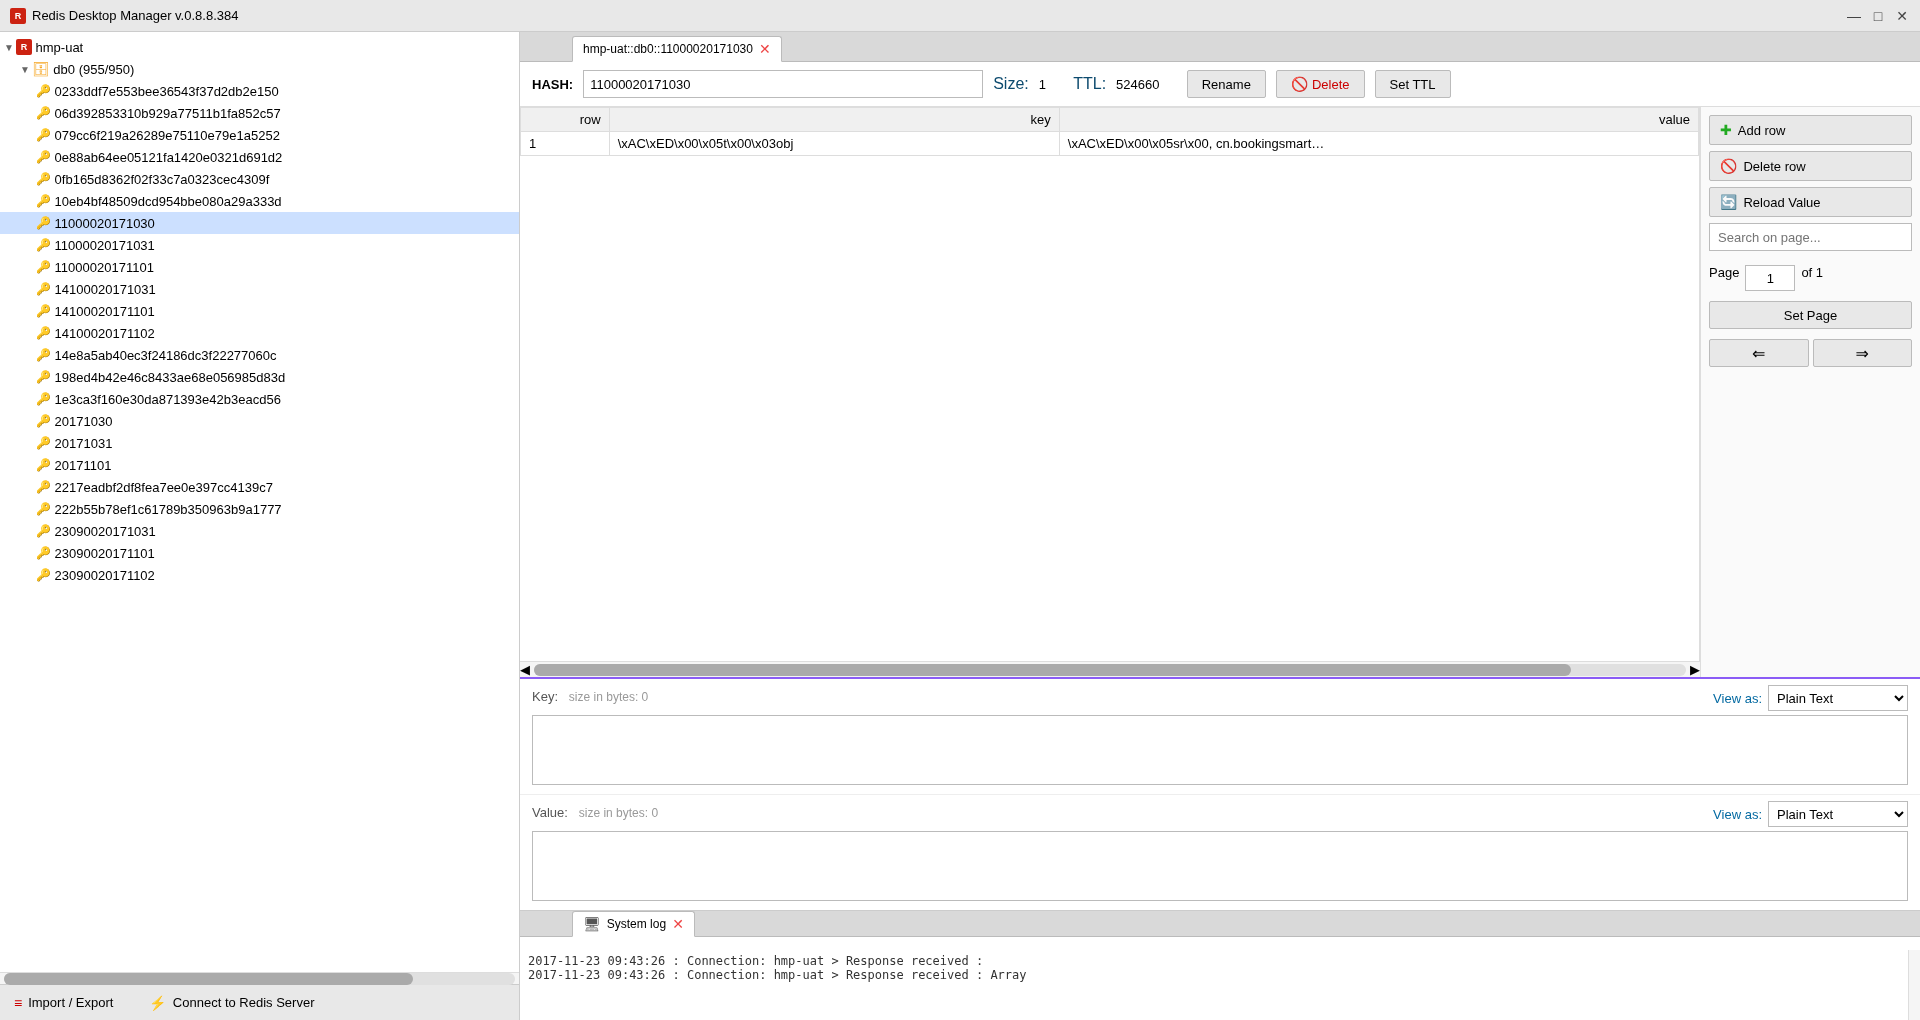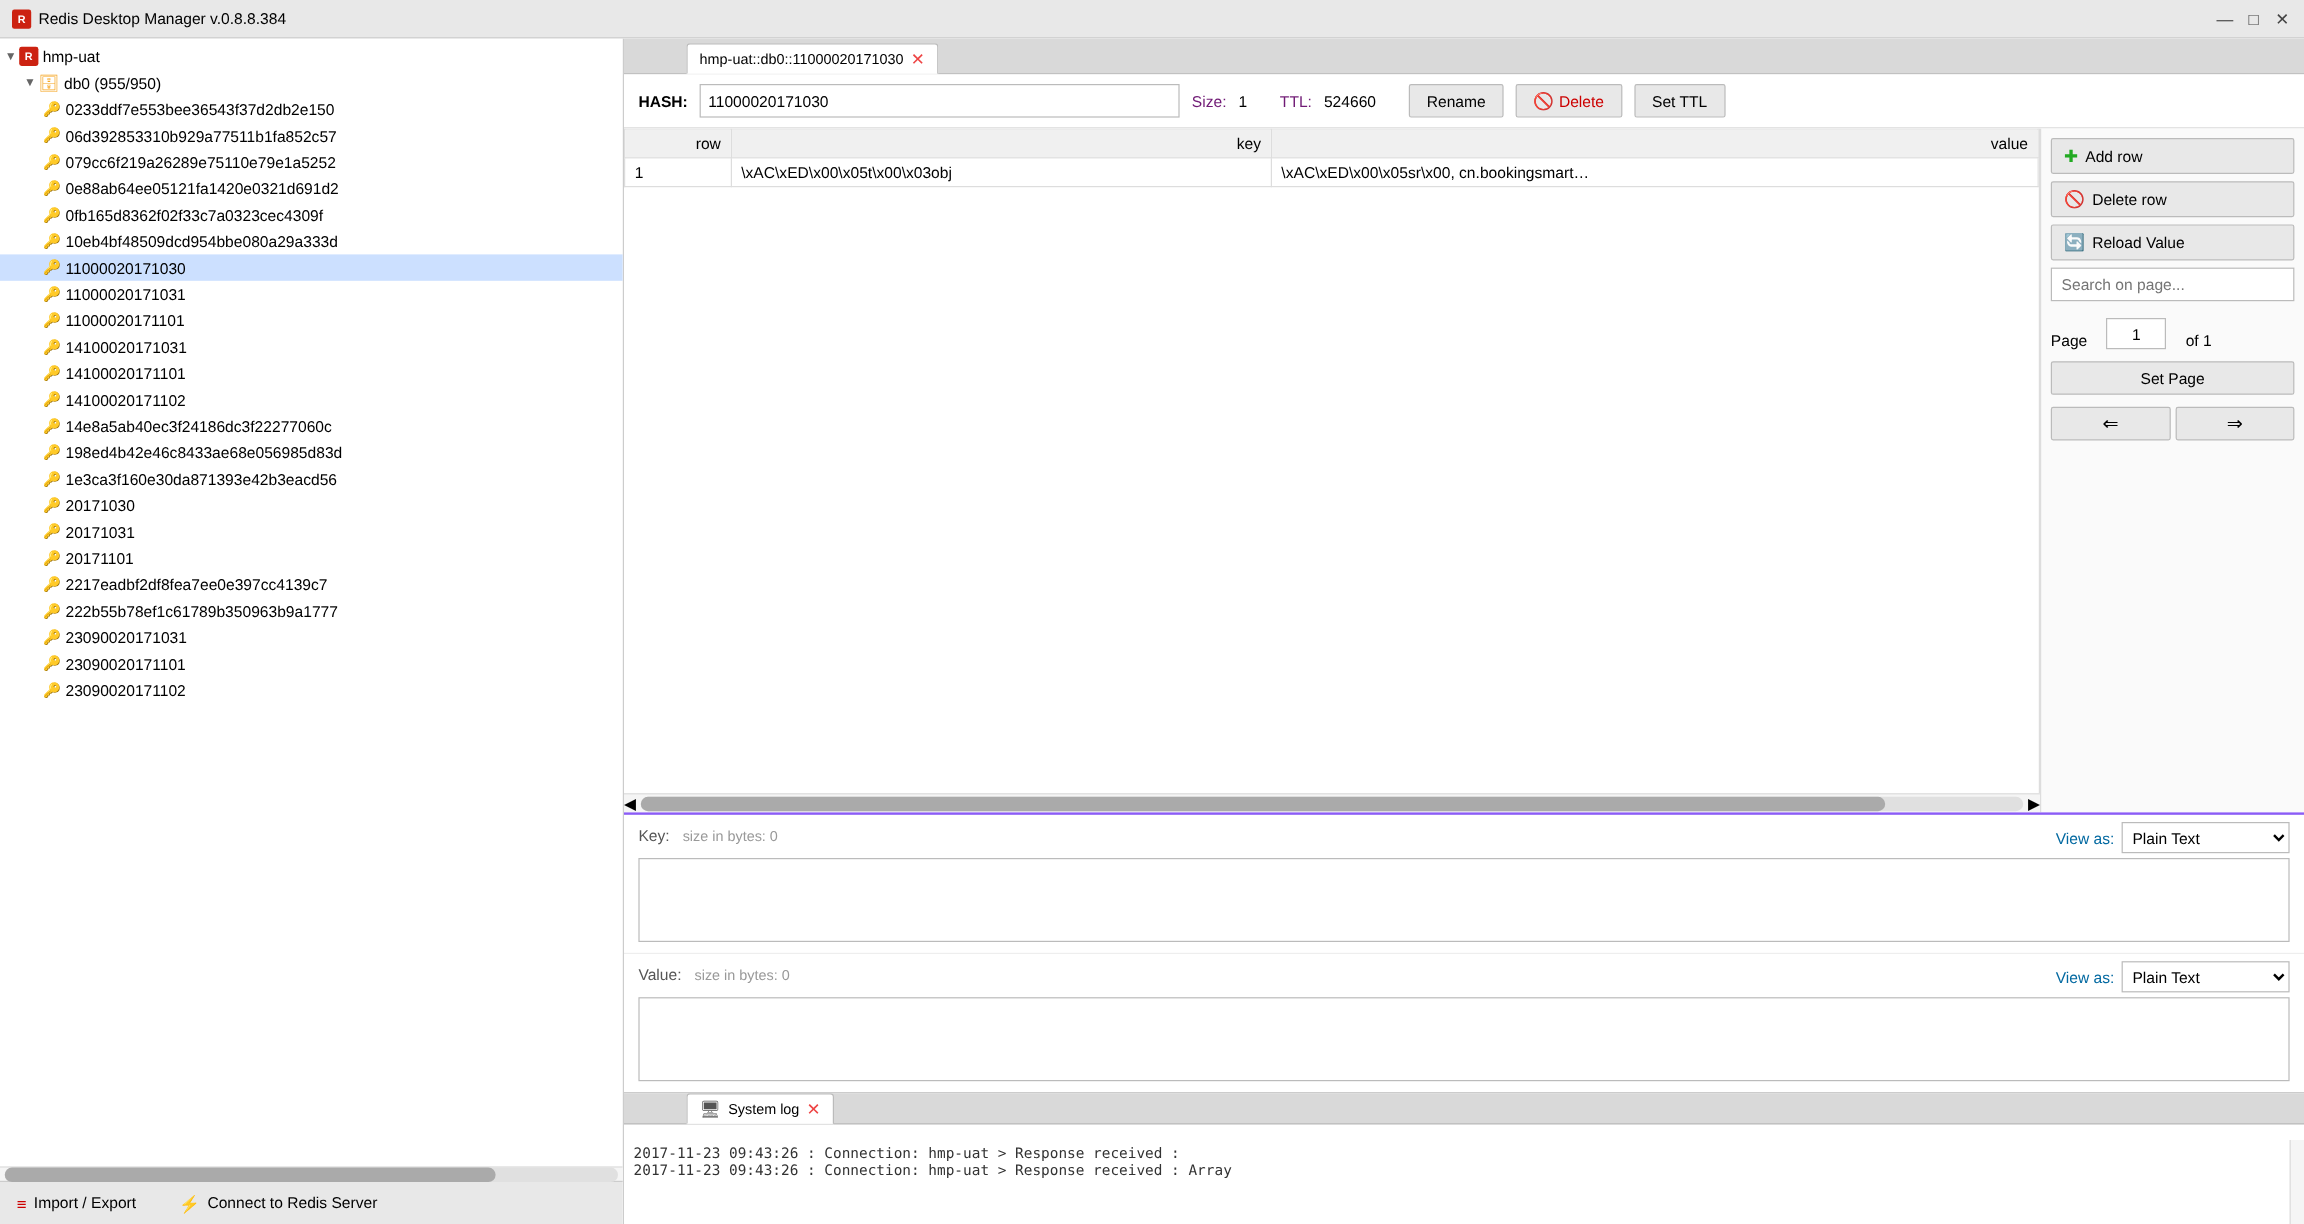--- a/index.html
+++ b/index.html
@@ -183,21 +183,21 @@
       font-weight: bold;
       font-size: 13px;
     }
     #key-name-input {
       width: 400px;
       height: 28px;
       border: 1px solid #bbb;
       padding: 0 6px;
       font-size: 13px;
     }
-    .meta-label { color: #701a75; font-size: 13px; }
+    .meta-label { color: #0c4a6e; font-size: 16px; }
     .meta-value { font-size: 13px; }
     .header-btn {
       height: 28px;
       padding: 0 14px;
       background: #e8e8e8;
       border: 1px solid #bbb;
       cursor: pointer;
       font-size: 13px;
       border-radius: 2px;
     }
@@ -275,22 +275,22 @@
     #search-on-page {
       width: 100%;
       height: 28px;
       border: 1px solid #bbb;
       padding: 11px 8px;
       font-size: 13px;
     }
 
     #page-section {
       display: flex;
-      align-items: flex-end;
-      gap: 16px;
+      align-items: flex-start;
+      gap: 6px;
       margin-top: 8px;
     }
     .page-label { font-size: 13px; }
     #page-input {
       width: 50px;
       height: 26px;
       border: 1px solid #bbb;
       padding: 0 6px;
       font-size: 13px;
       text-align: center;

